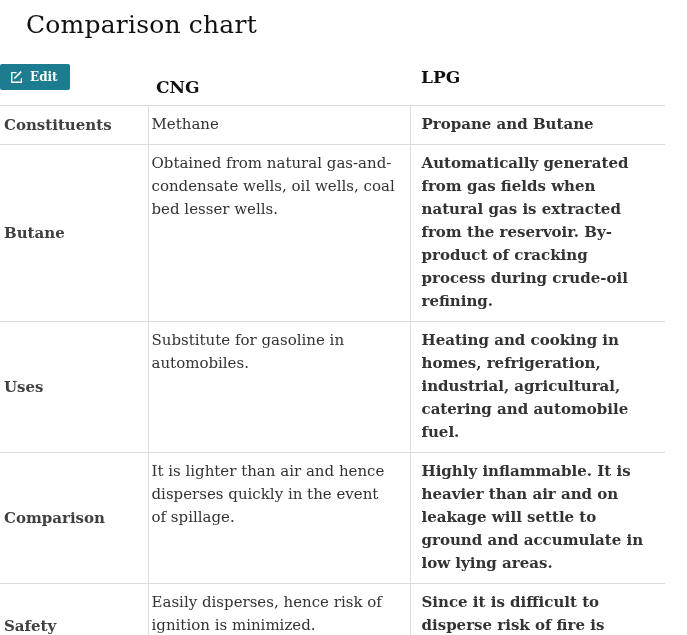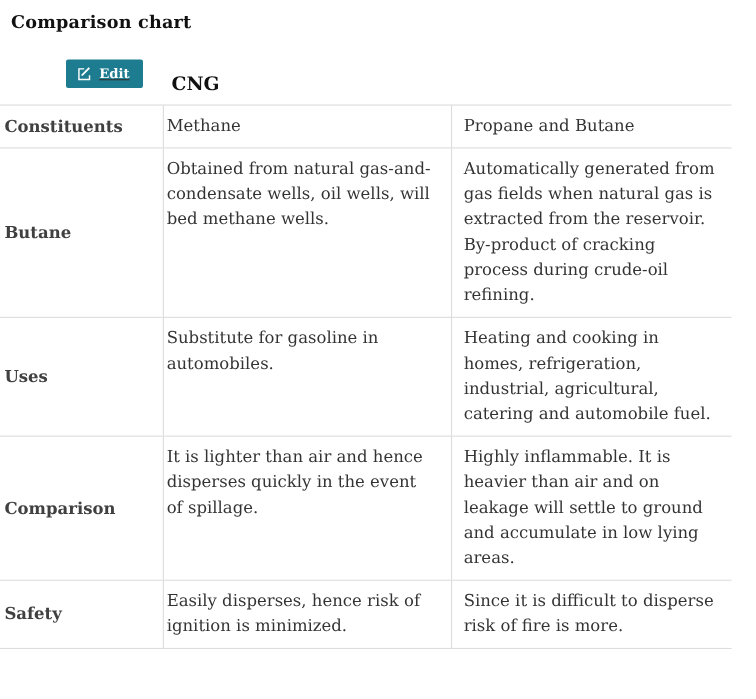--- a/index.html
+++ b/index.html
@@ -9,39 +9,37 @@
     --heading:#111111;
   }
   *{box-sizing:border-box;margin:0;padding:0;}
   html,body{width:687px;height:635px;background:#ffffff;overflow:hidden;}
   body{
     font-family:"DejaVu Serif","Liberation Serif",serif;
     color:var(--text);
   }
   .page{width:687px;padding:8px 0 0 0;}
   .page-title{
-    font-size:16px;
-    font-weight:bold;
+    font-size:25px;
+    font-weight:normal;
     color:var(--heading);
-    margin:2px 0 0 10px;
+    margin:2px 0 0 26px;
     letter-spacing:.2px;
   }
   
   .header-row{
     display:flex;
     align-items:center;
     margin-top:24px;
     height:28px;
   }
   .header-label-col{
     width:148px;
     display:flex;
-    justify-content:center;
-    padding-left:42px;
-    text-decoration:underline;
+    justify-content:flex-start;
   }
   .edit-button{
     display:inline-flex;
     align-items:center;
     gap:6px;
     background:var(--accent);
     color:#ffffff;
     border:none;
     font-family:"DejaVu Serif","Liberation Serif",serif;
     font-weight:bold;
@@ -75,21 +73,21 @@
   }
   td.row-label{
     width:148px;
     vertical-align:middle;
     font-weight:bold;
     color:#404040;
     padding:7px 8px 8px 4px;
     line-height:22px;
   }
   td.cng-cell{width:262px;border-left:1px solid var(--border);}
-  td.lpg-cell{border-left:1px solid var(--border);padding-left:11px;}
+  td.lpg-cell{border-left:1px solid var(--border);padding-left:11px;font-weight:bold;}
 </style>
 </head>
 <body>
 
 <div class="page">
 
   <h1 class="page-title">Comparison chart</h1>
 
   <div class="header-row">
     <div class="header-label-col">
@@ -97,33 +95,34 @@
         <span>
           <svg width="14" height="14" viewBox="0 0 16 16" fill="none" stroke="#ffffff" stroke-width="1.5">
             <path d="M13 9.5 V14 H2 V3 H7.5"></path>
             <path d="M6 10 L13.5 2.5 L12 1.2 L5 8.5 L4.6 10.4 Z" fill="#ffffff" stroke="none"></path>
           </svg>
         </span>
         <span>Edit</span>
       </button>
     </div>
     <div class="col-head cng">CNG</div>
+    <div class="col-head lpg">LPG</div>
   </div>
 
   <table class="comparison">
     <tbody>
   <tr>
     <td class="row-label">Constituents</td>
     <td class="cng-cell">Methane</td>
     <td class="lpg-cell">Propane and Butane</td>
   </tr>
 
   <tr>
     <td class="row-label">Butane</td>
-    <td class="cng-cell">Obtained from natural gas-and-condensate wells, oil wells, will bed methane wells.</td>
+    <td class="cng-cell">Obtained from natural gas-and-condensate wells, oil wells, coal bed lesser wells.</td>
     <td class="lpg-cell">Automatically generated from gas fields when natural gas is extracted from the reservoir. By-product of cracking process during crude-oil refining.</td>
   </tr>
 
   <tr>
     <td class="row-label">Uses</td>
     <td class="cng-cell">Substitute for gasoline in automobiles.</td>
     <td class="lpg-cell">Heating and cooking in homes, refrigeration, industrial, agricultural, catering and automobile fuel.</td>
   </tr>
 
 

